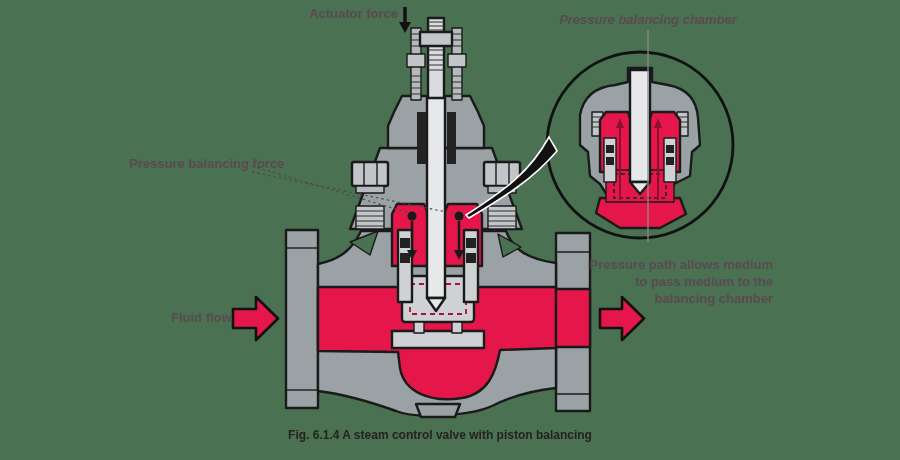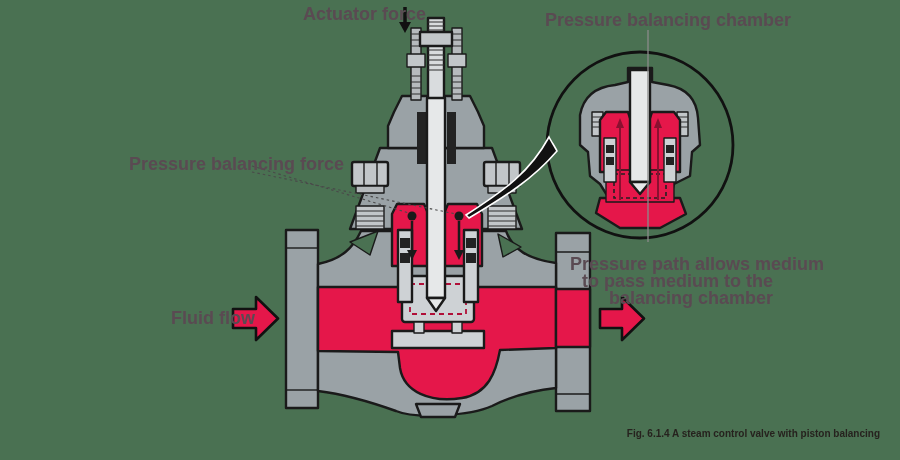--- a/index.html
+++ b/index.html
@@ -14,30 +14,30 @@
   .ol{stroke:var(--outline,#1a1a1a);stroke-width:2.4;stroke-linejoin:round;stroke-linecap:round;}
   .ol-thin{stroke:var(--outline,#1a1a1a);stroke-width:1.4;stroke-linejoin:round;}
   .fill-red{fill:var(--medium-red,#e5174a);}
   .fill-body{fill:var(--body-gray,#9aa2a6);}
   .fill-int{fill:var(--internals-gray,#ced2d5);}
   .fill-stem{fill:var(--stem-gray,#e6e8e9);}
   .fill-hw{fill:#c2c6c9;}
   .thread{stroke:#2e2e2e;stroke-width:1;}
   .diagram-label{
     position:absolute;
-    font-size:18px;font-weight:700;
+    font-size:13px;font-weight:700;
     color:var(--label-text,#5a4a52);
     line-height:16px;
     white-space:nowrap;
   }
   .caption{
     position:absolute;
     left:0;width:880px;top:428px;
-    text-align:right;
-    font-size:10px;font-weight:700;
+    text-align:center;
+    font-size:12px;font-weight:700;
     color:var(--caption-text,#26221e);
   }
 </style>
 </head>
 <body>
 
 <div id="stage">
 
   <svg width="900" height="460" viewBox="0 0 900 460">
 
@@ -241,21 +241,21 @@
     <g>
       <line x1="405" y1="7" x2="405" y2="23" stroke="#111" stroke-width="3.5"></line>
       <path d="M399,22 L411,22 L405,33 Z" fill="#111"></path>
     </g>
     <path class="fill-red" d="M233,309 L256,309 L256,297 L278,318.5 L256,340 L256,328 L233,328 Z" stroke="#111" stroke-width="2.6" stroke-linejoin="round"></path>
     <path class="fill-red" d="M600,309 L622,309 L622,297 L644,318.5 L622,340 L622,328 L600,328 Z" stroke="#111" stroke-width="2.6" stroke-linejoin="round"></path>
   </svg>
 
   <div class="diagram-label" style="left:303px;top:6px;width:95px;text-align:right;">Actuator force</div>
 
-  <div class="diagram-label" style="left:545px;top:12px;width:206px;text-align:center;">Pressure balancing chamber</div>
+  <div class="diagram-label" style="left:545px;top:12px;width:206px;text-align:center;font-style:italic;">Pressure balancing chamber</div>
 
   <div class="diagram-label" style="left:105px;top:156px;width:150px;text-align:left;margin-left:24px;">Pressure balancing force</div>
 
   <div class="diagram-label" style="left:570px;top:240px;width:203px;text-align:right;line-height:17px;margin-top:16px;">
     <div>Pressure path allows medium</div>
     <div>to pass medium to the</div>
     <div>balancing chamber</div>
   </div>
 
   <div class="diagram-label" style="left:171px;top:310px;width:60px;text-align:right;">Fluid flow</div>

